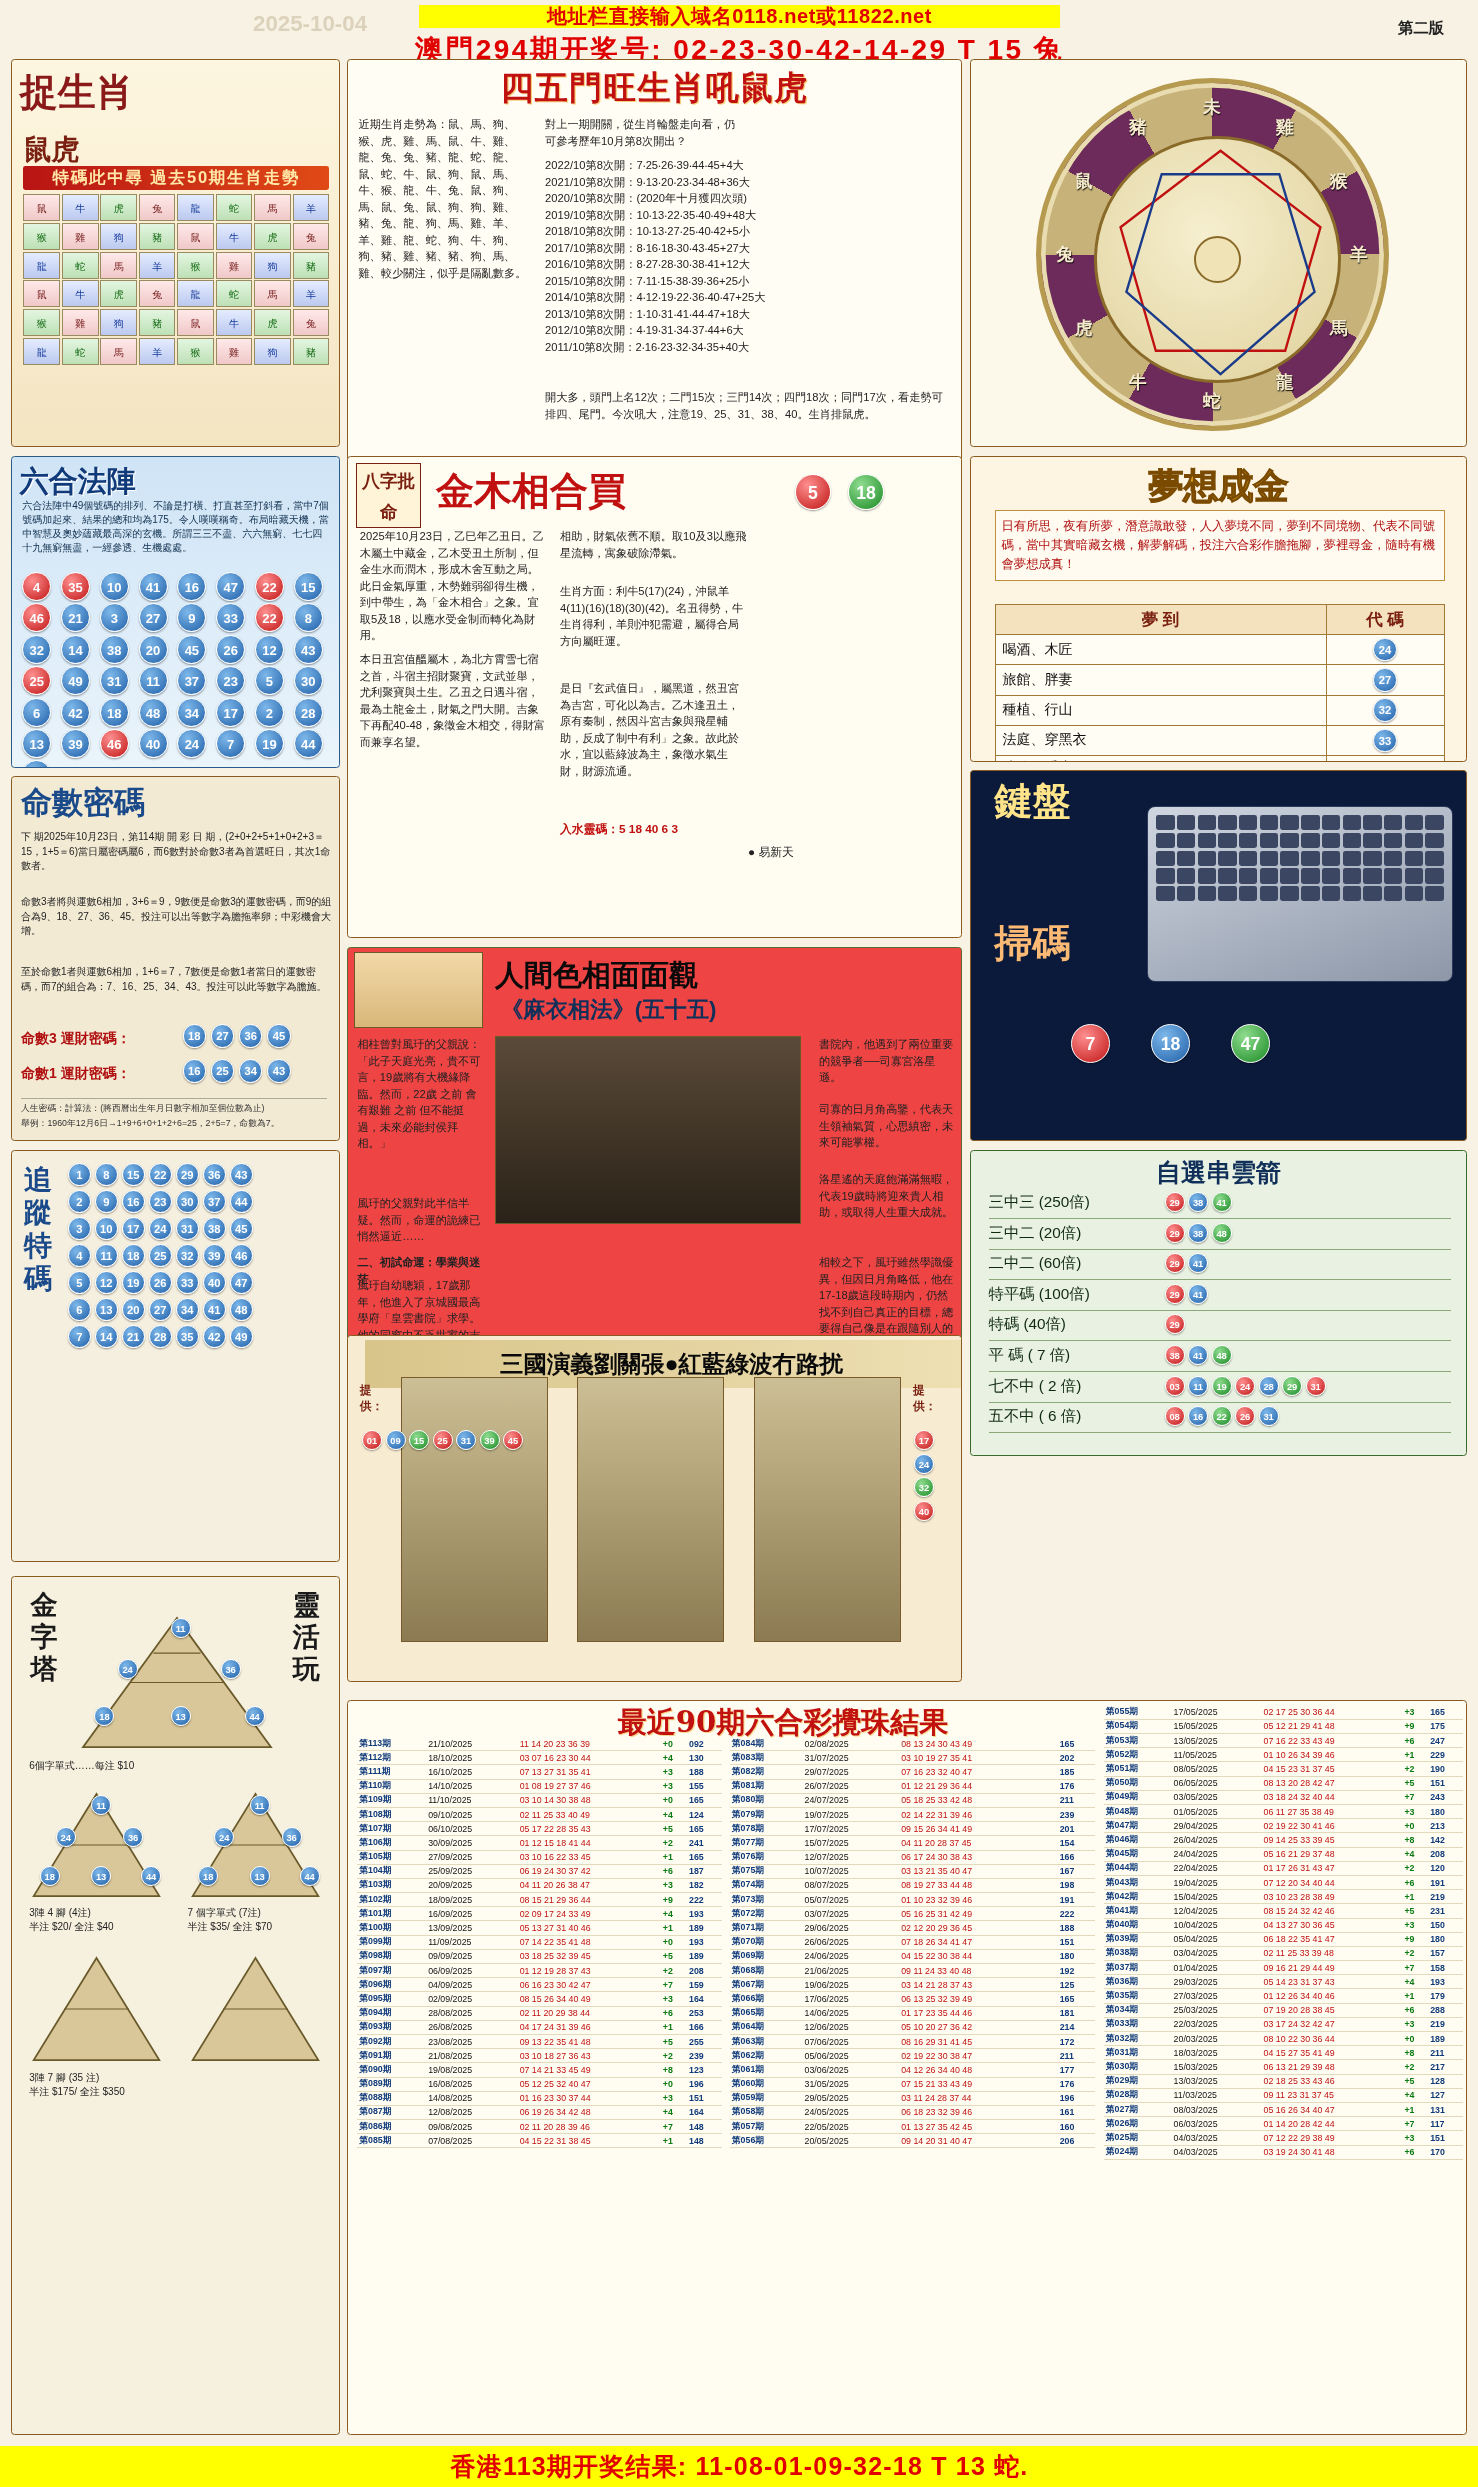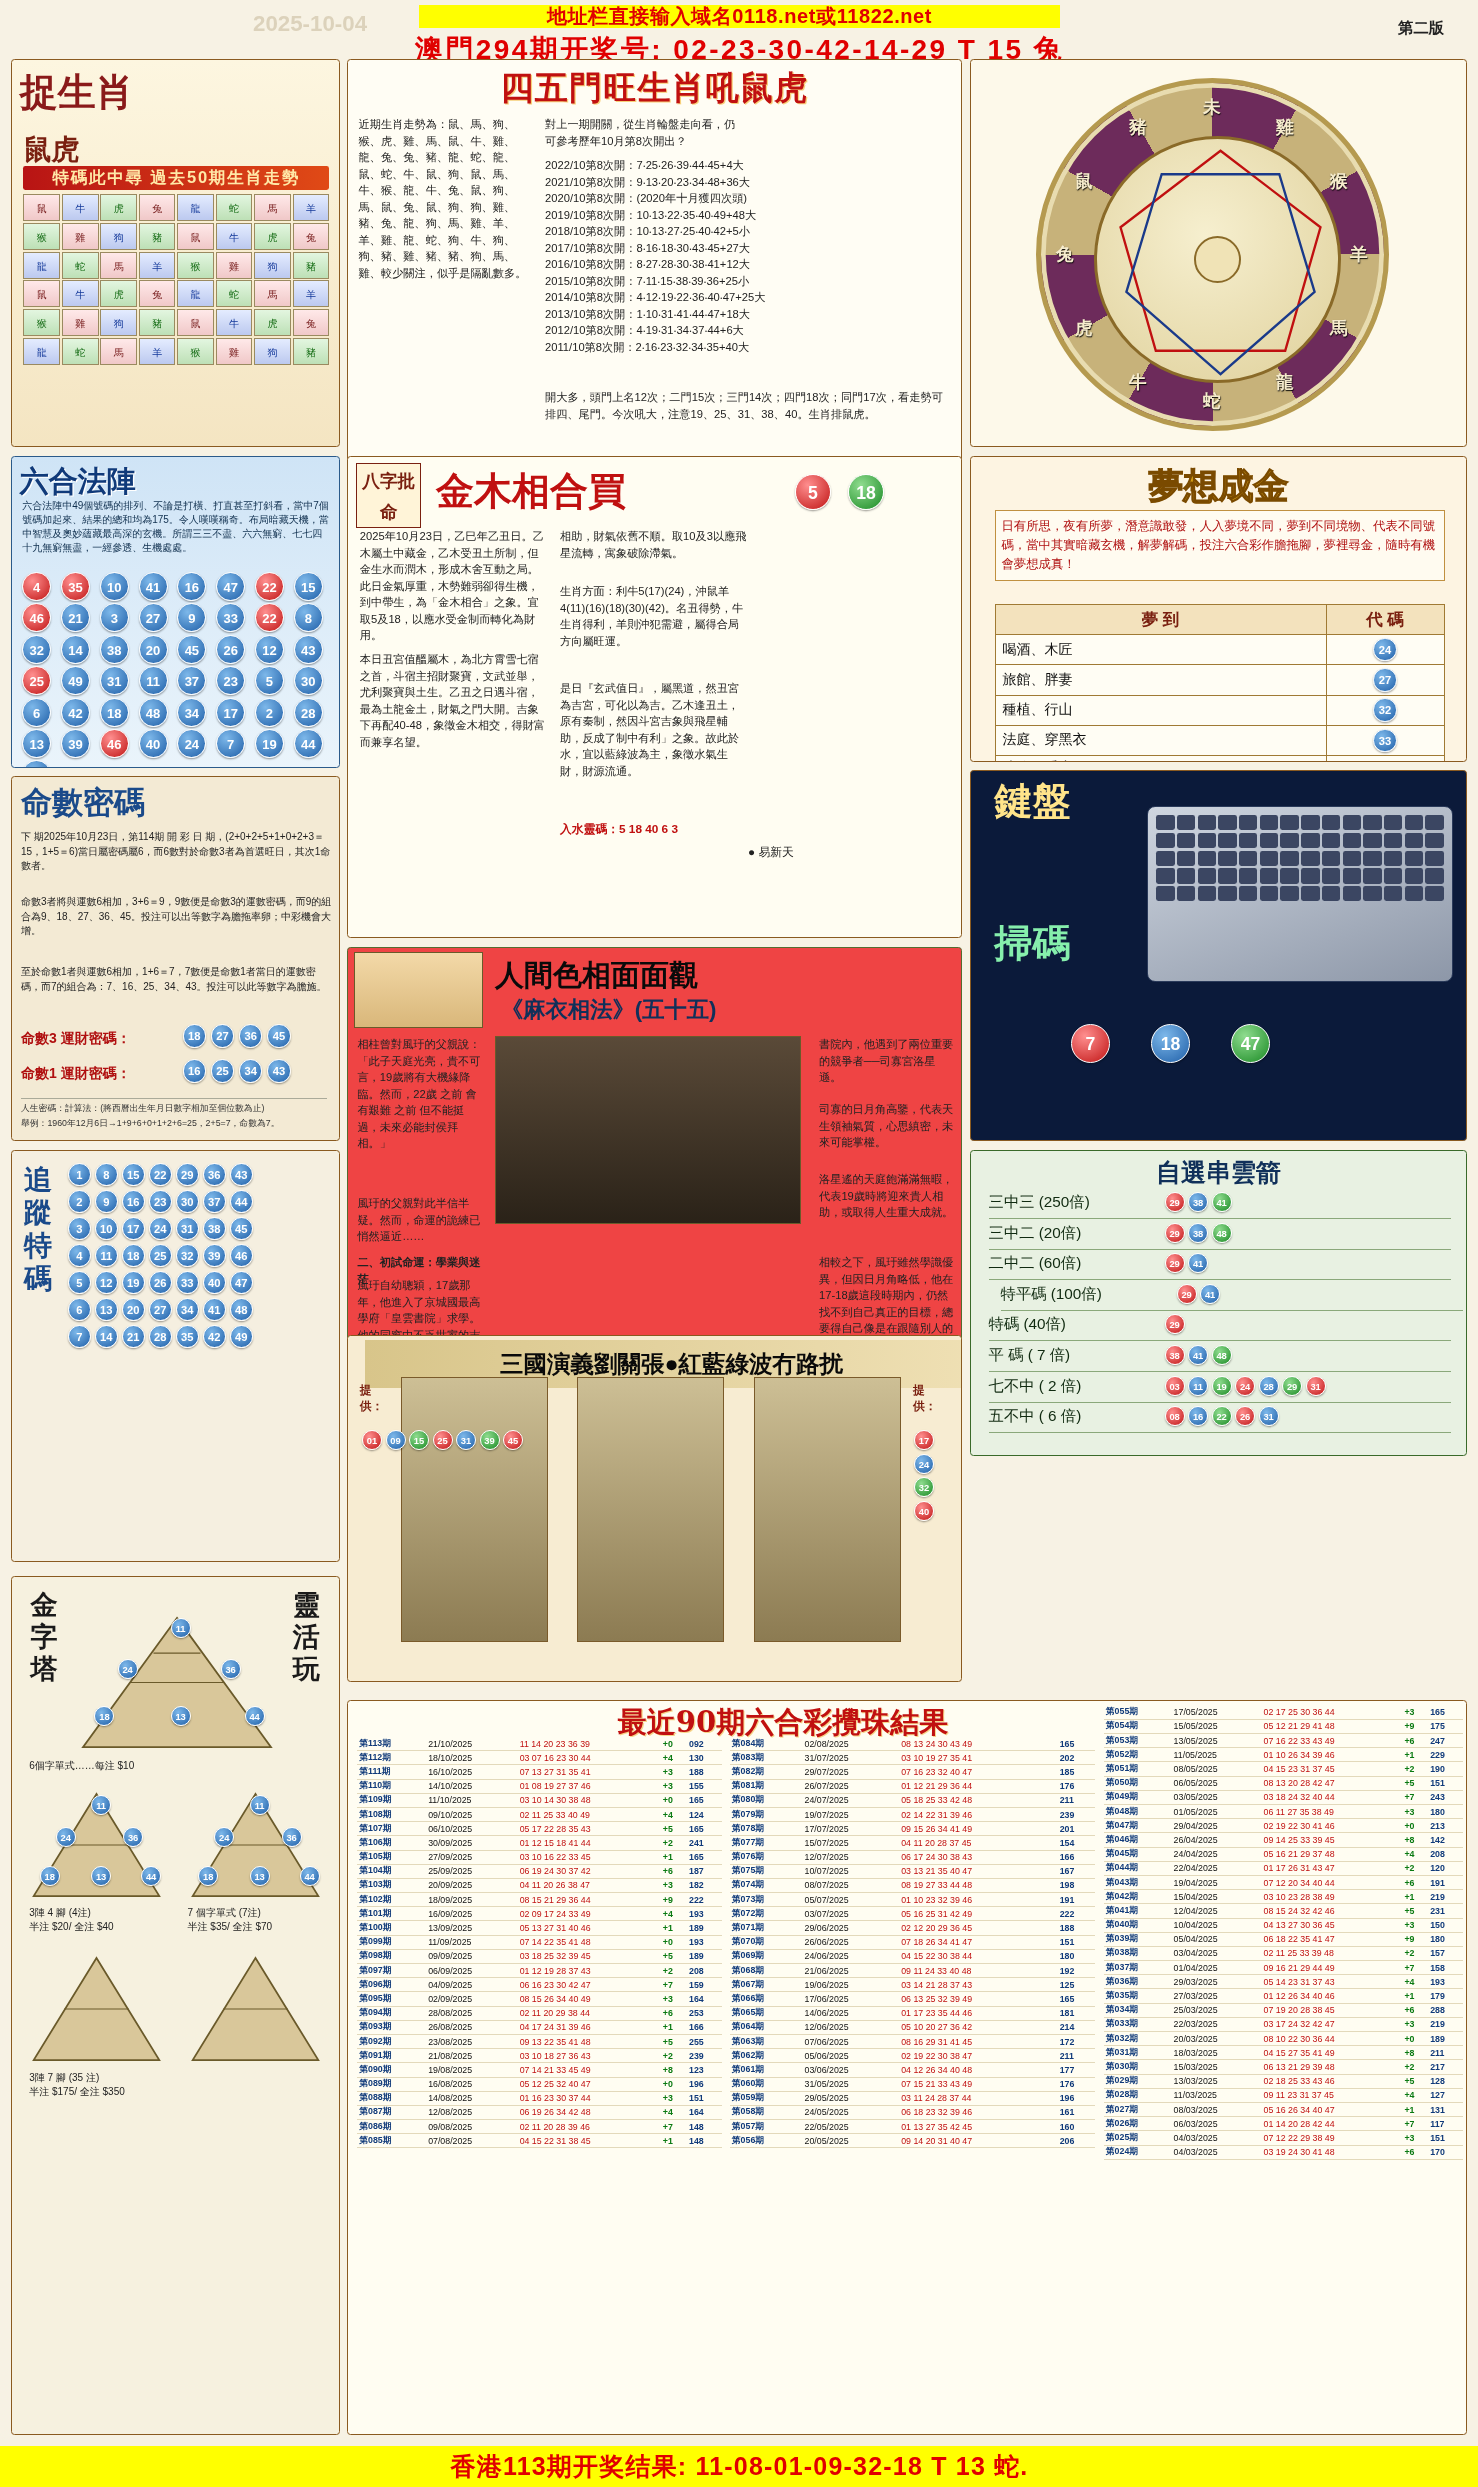--- a/index.html
+++ b/index.html
@@ -232,21 +232,21 @@
   #s-keyboard {
     top: 770px; left: 970px; width: 497px; height: 371px;
     background: #0b1a3a; border: 1.8px solid #8a5a20; border-radius: 3.5px;
   }
   .kb-title {
     position: absolute; top: 4.7px; left: 23.5px; font-size: 38px; font-weight: bold;
     color: #ffe48a; font-family: "DejaVu Serif", serif;
   }
   .kb-sub {
     position: absolute; top: 147px; left: 23.5px; font-size: 38px; font-weight: bold;
-    color: #86efac; font-family: "DejaVu Serif", serif;
+    color: #fdba74; font-family: "DejaVu Serif", serif;
   }
   .kb-img {
     position: absolute; top: 35px; left: 176px; width: 306px; height: 176px;
     background: linear-gradient(160deg,#cfd6e0,#8d97a8);
     border: 1.8px solid #2a3a5a; border-radius: 8.2px;
   }
   .kb-keys { position: absolute; inset: 8.2px; display: grid;
     grid-template-columns: repeat(14,1fr); grid-auto-rows: 15.3px; gap: 2.4px; }
   .kb-key { background: #3b4662; border-radius: 2.4px; }
   .kb-balls { position: absolute; top: 253px; left: 100px; display: flex; gap: 41px; }
@@ -779,21 +779,21 @@
             <div class="ball xs green">48</div>
           </div>
         </div>
         <div class="cy-row" style="top: 102px;">
           <div class="cy-label">二中二 (60倍)</div>
           <div style="display: flex; gap: 3.5px;">
             <div class="ball xs red">29</div>
             <div class="ball xs ">41</div>
           </div>
         </div>
-        <div class="cy-row" style="top: 133px; margin-left: 12px;">
+        <div class="cy-row" style="top: 133px;">
           <div class="cy-label">特平碼 (100倍)</div>
           <div style="display: flex; gap: 3.5px;">
             <div class="ball xs red">29</div>
             <div class="ball xs ">41</div>
           </div>
         </div>
         <div class="cy-row" style="top: 163px;">
           <div class="cy-label">特碼 (40倍)</div>
           <div style="display: flex; gap: 3.5px;">
             <div class="ball xs red">29</div>

